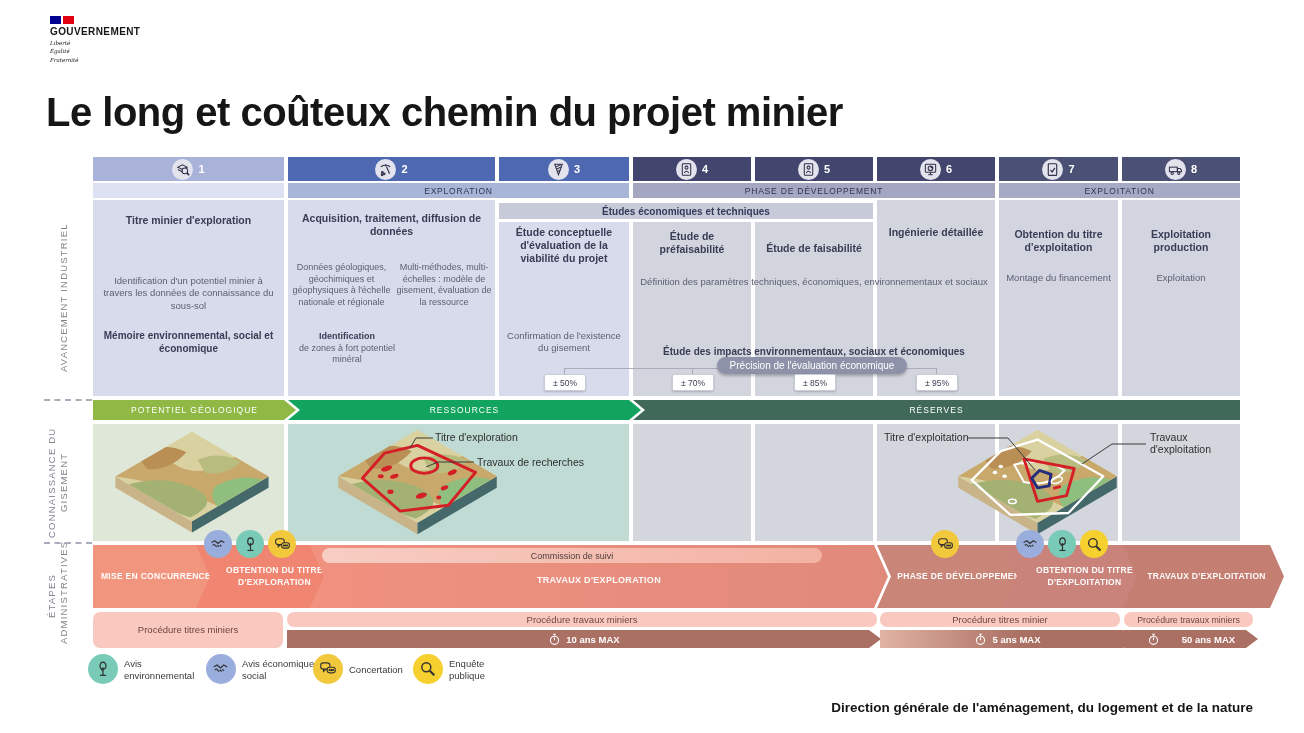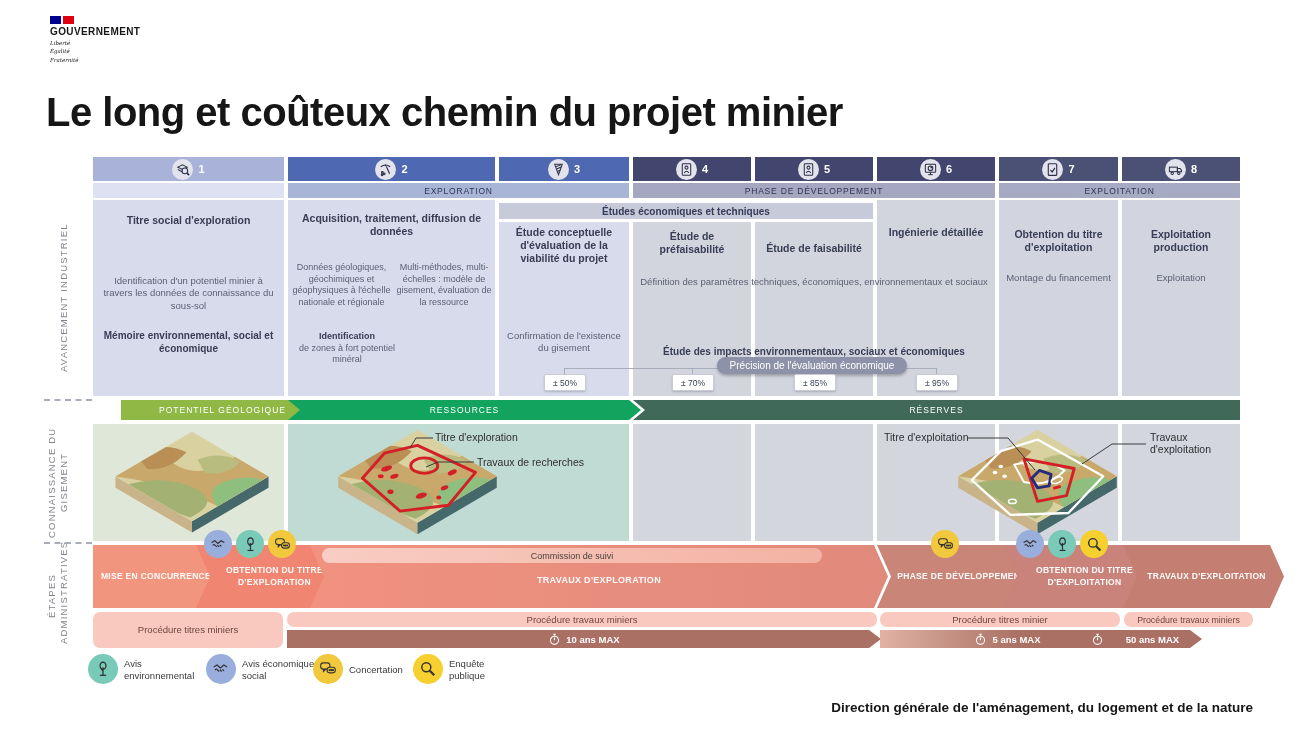--- a/index.html
+++ b/index.html
@@ -157,21 +157,21 @@
   <div class="cell" style="left:288px;top:200px;width:207px;height:196px;background:#d7dbec;"></div>
   <div class="cell" style="left:499px;top:222px;width:130px;height:174px;background:#d7dbec;"></div>
   <div class="cell" style="left:633px;top:222px;width:118px;height:174px;background:#d2d4de;"></div>
   <div class="cell" style="left:755px;top:222px;width:118px;height:174px;background:#d2d4de;"></div>
   <div class="cell" style="left:877px;top:200px;width:118px;height:196px;background:#d2d4de;"></div>
   <div class="cell" style="left:999px;top:200px;width:119px;height:196px;background:#d2d4e0;"></div>
   <div class="cell" style="left:1122px;top:200px;width:118px;height:196px;background:#d2d4e0;"></div>
 
   <div class="cell" style="left:499px;top:203px;width:374px;height:16px;background:#c7cad8;display:flex;align-items:center;justify-content:center;font-weight:bold;font-size:10px;color:#343a5a;">Études économiques et techniques</div>
 
-  <div class="cellTitle" style="left:98px;top:214px;width:181px;">Titre social d'exploration</div>
+  <div class="cellTitle" style="left:98px;top:214px;width:181px;">Titre minier d'exploration</div>
   <div class="cellBody" style="left:100px;top:275px;width:177px;">Identification d'un potentiel minier à travers les données de connaissance du sous-sol</div>
   <div class="cellTitle" style="left:292px;top:212px;width:199px;">Acquisition, traitement, diffusion de données</div>
 
   <div class="cellTitle" style="left:100px;top:330px;width:177px;font-size:10px;">Mémoire environnemental, social et économique</div>
   <div class="cellBody" style="left:291px;top:262px;width:101px;font-size:9px;">Données géologiques, géochimiques et géophysiques à l'échelle nationale et régionale</div>
   <div class="cellBody" style="left:394px;top:262px;width:100px;font-size:9px;">Multi-méthodes, multi-échelles : modèle de gisement, évaluation de la ressource</div>
   <div class="cellBody" style="left:291px;top:331px;width:112px;font-size:9px;">
     <span style="display:block;font-weight:bold;color:#383d55;">Identification</span>
     <span>de zones à fort potentiel minéral</span>
   </div>
@@ -195,21 +195,21 @@
   <div class="pct" style="left:564px;">± 50%</div>
   <div class="pct" style="left:692px;">± 70%</div>
   <div class="pct" style="left:814px;">± 85%</div>
   <div class="pct" style="left:936px;">± 95%</div>
 
   <div class="cellTitle" style="left:1003px;top:228px;width:111px;">Obtention du titre d'exploitation</div>
   <div class="cellBody" style="left:1003px;top:272px;width:111px;">Montage du financement</div>
   <div class="cellTitle" style="left:1126px;top:228px;width:110px;">Exploitation production</div>
   <div class="cellBody" style="left:1126px;top:272px;width:110px;">Exploitation</div>
 
-  <div class="gband clip-tip" style="left:93px;width:203px;background:#8fb944;margin-left:28px;">POTENTIEL GÉOLOGIQUE</div>
+  <div class="gband clip-tip" style="left:93px;width:203px;background:#8fb944;">POTENTIEL GÉOLOGIQUE</div>
   <div class="gband clip-tip-notch" style="left:288px;width:353px;background:#12a45e;">RESSOURCES</div>
   <div class="gband" style="left:633px;width:607px;background:#41695a;clip-path:polygon(0 0,100% 0,100% 100%,0 100%,12px 50%);">RÉSERVES</div>
 
   <div class="cell" style="left:93px;top:424px;width:191px;height:117px;background:#dfe7d8;"></div>
   <div class="cell" style="left:288px;top:424px;width:341px;height:117px;background:#bfdbd3;"></div>
   <div class="cell" style="left:633px;top:424px;width:118px;height:117px;background:#d4d6de;"></div>
   <div class="cell" style="left:755px;top:424px;width:118px;height:117px;background:#d4d6de;"></div>
   <div class="cell" style="left:877px;top:424px;width:118px;height:117px;background:#d4d6de;"></div>
   <div class="cell" style="left:999px;top:424px;width:119px;height:117px;background:#d4d6de;"></div>
   <div class="cell" style="left:1122px;top:424px;width:118px;height:117px;background:#d4d6de;"></div>
@@ -381,21 +381,21 @@
   <div class="durarrow clip-tip" style="left:880px;width:255px;background:linear-gradient(90deg,#e0b3a4,#aa7064 55%);">
     <svg width="13" height="13" viewBox="0 0 14 16" fill="none" stroke="#fff" stroke-width="1.3">
       <circle cx="7" cy="9" r="5"></circle>
         <line x1="7" y1="9" x2="7" y2="5.5"></line>
         <line x1="5.4" y1="1.6" x2="8.6" y2="1.6"></line>
         <line x1="7" y1="1.6" x2="7" y2="3.4"></line>
     </svg>
     <span>5 ans MAX</span>
   </div>
   <div class="procbar" style="left:1124px;width:129px;font-size:8.8px;">Procédure travaux miniers</div>
-  <div class="durarrow clip-tip" style="left:1068px;width:134px;gap:22px;">
+  <div class="durarrow clip-tip" style="left:1124px;width:134px;gap:22px;">
     <svg width="13" height="13" viewBox="0 0 14 16" fill="none" stroke="#fff" stroke-width="1.3">
       <circle cx="7" cy="9" r="5"></circle>
         <line x1="7" y1="9" x2="7" y2="5.5"></line>
         <line x1="5.4" y1="1.6" x2="8.6" y2="1.6"></line>
         <line x1="7" y1="1.6" x2="7" y2="3.4"></line>
     </svg>
     <span>50 ans MAX</span>
   </div>
 
   <div class="vlabel" style="left:58px;top:199px;height:197px;">AVANCEMENT INDUSTRIEL</div>

